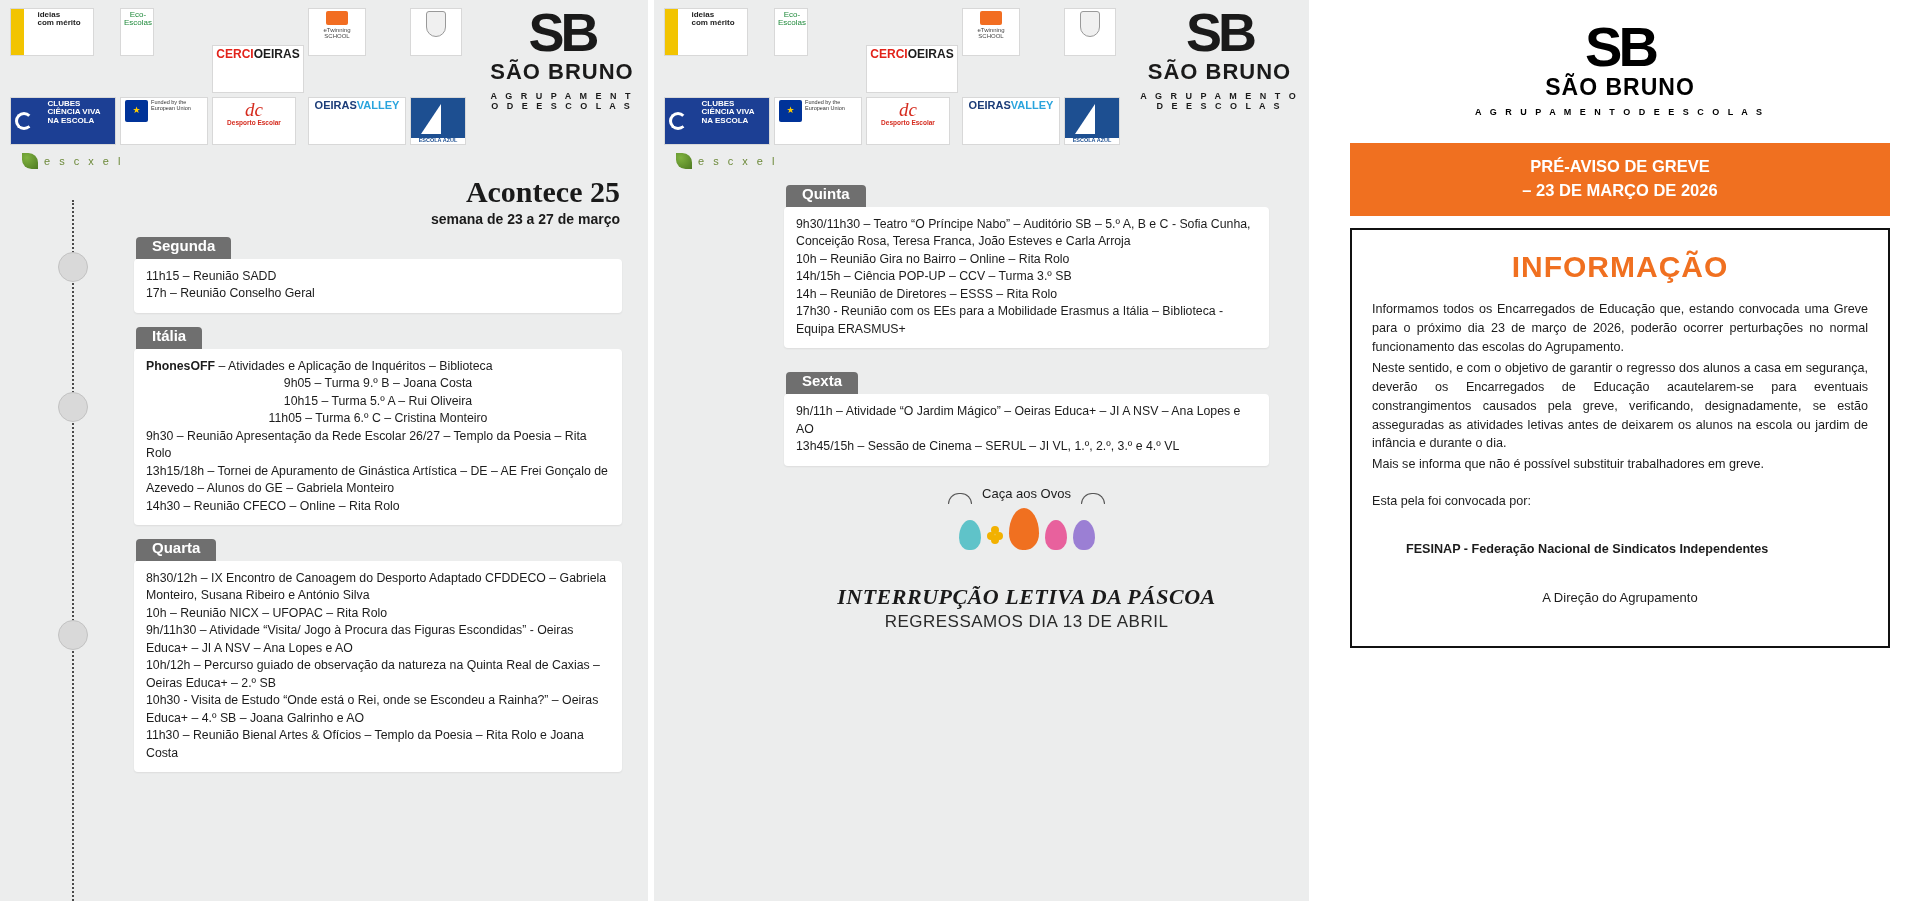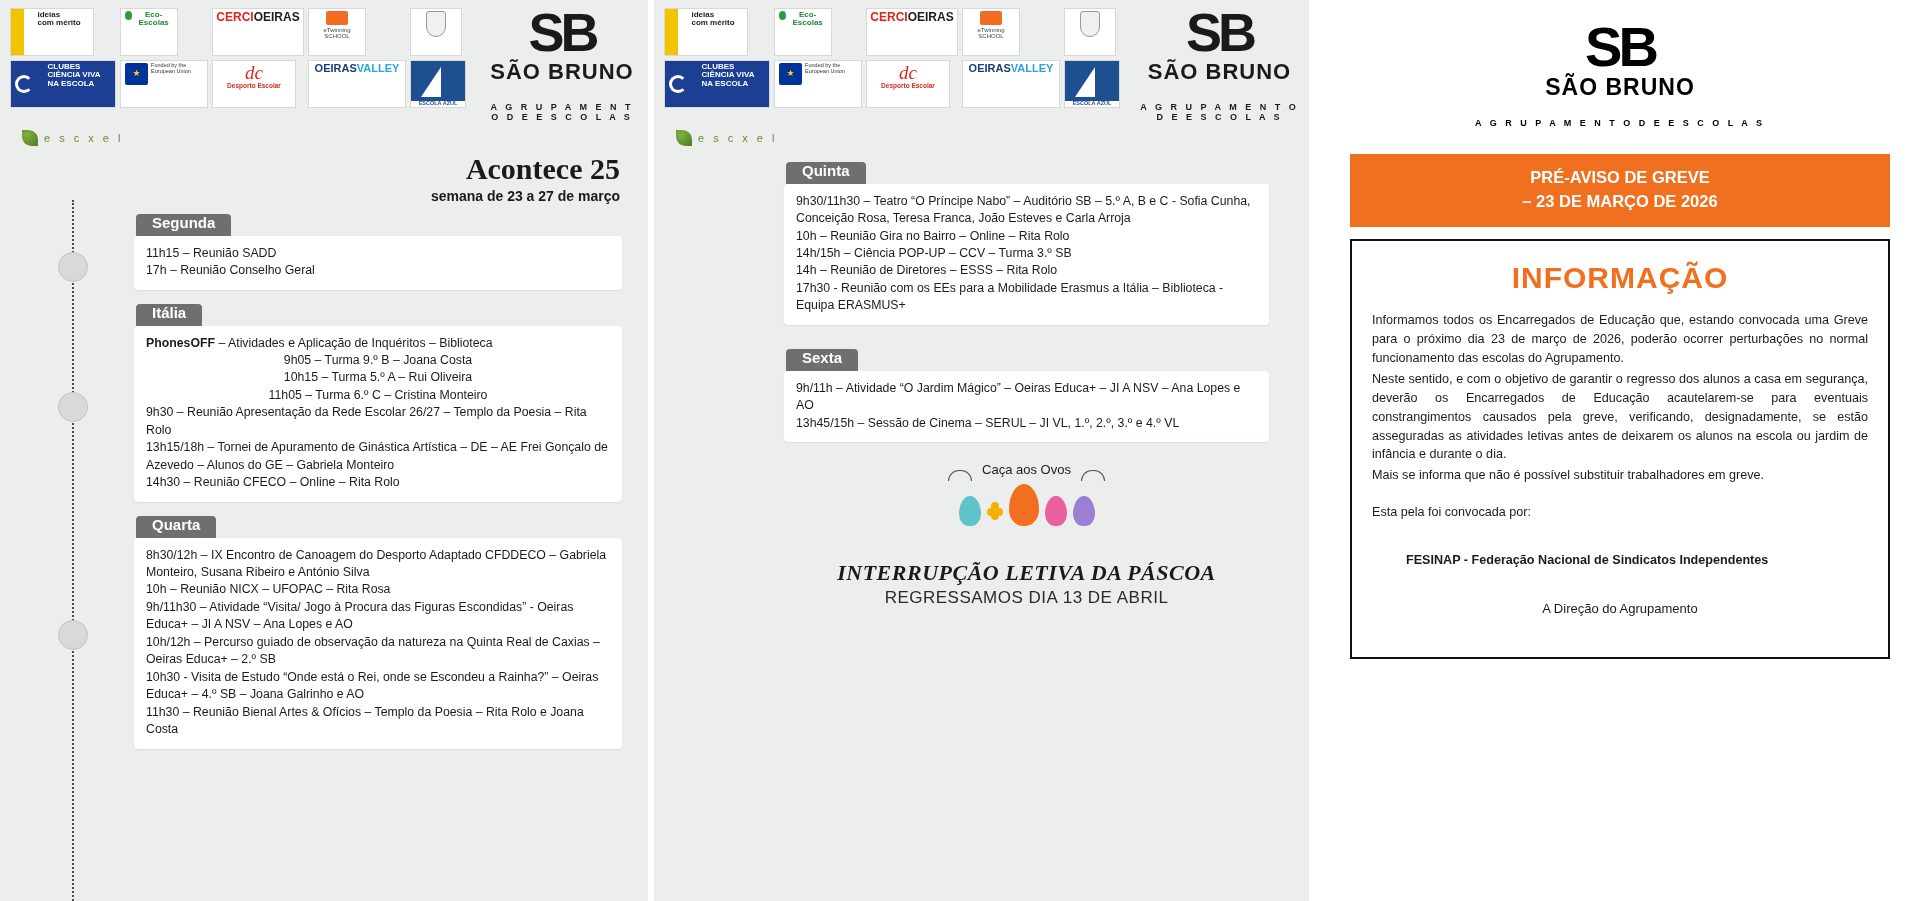--- a/index.html
+++ b/index.html
@@ -49,23 +49,23 @@
     padding: 2px 4px;
     font-size: 7px;
     color: #222;
     text-align: center;
     line-height: 1.05;
     overflow: hidden;
   }
   .lg-ideias { width: 84px; background: #fff; position: relative; }
   .lg-ideias .bar { position:absolute; left:0; top:0; bottom:0; width:13px; background:#f2c400; }
   .lg-ideias .igtxt { margin-left: 14px; font-size: 8px; text-align:left; color:#222; font-weight:600;}
-  .lg-eco { width: 58px; color: #1f8a3b; font-weight: 700; font-size: 8px; }
+  .lg-eco { width: 34px; color: #1f8a3b; font-weight: 400; font-size: 8px; }
   .lg-eco .dot { display:inline-block; width:9px;height:9px;border-radius:50%;background:#2e9b43;margin-right:2px;vertical-align:middle;}
-  .lg-cerci { width: 92px; }
+  .lg-cerci { width: 92px; margin-top: 37px; }
   .lg-cerci .c1 { color: #e2231a; font-weight: 700; font-size: 12px; }
   .lg-cerci .c2 { color: #1c1c1c; font-weight: 700; font-size: 12px; }
   .lg-tw { width: 58px; font-size: 6px; color:#444; }
   .lg-tw .sq { display:block; width:22px;height:14px;background:#f26d21;margin:0 auto 2px;border-radius:2px;}
   .lg-cm { width: 52px; }
   .lg-cm .shield { width:20px;height:26px;background:#f0f0f0;border:1px solid #999;border-radius:3px 3px 10px 10px;}
   .lg-clubes { width: 106px; background:#1c3f94; color:#fff; font-weight:700; font-size:8px; text-align:left; padding-left:26px; position:relative;}
   .lg-clubes .cc { position:absolute; left:4px; top:50%; transform:translateY(-50%); width:18px;height:18px;border:3px solid #fff; border-radius:50%; border-right-color:transparent;}
   .lg-erasmus { width: 88px; position:relative; }
   .lg-erasmus .eu { width:34px;height:22px;background:#003399;position:relative;border-radius:2px;}
@@ -88,21 +88,21 @@
     min-width: 150px;
   }
   .sb-mark {
     font-family: "Liberation Sans", sans-serif;
     font-weight: 700;
     font-size: 54px;
     letter-spacing: -4px;
     line-height: 0.9;
   }
   .sb-name { font-size: 22px; font-weight: 700; letter-spacing: 1px; margin-top: 2px;}
-  .sb-sub { font-size: 9px; letter-spacing: 3px; font-weight: 600; margin-top: 17px;}
+  .sb-sub { font-size: 9px; letter-spacing: 3px; font-weight: 600; margin-top: 6px;}
 
   .escxel {
     display: flex; align-items: center; gap: 6px;
     padding: 8px 0 0 22px;
     color: #6d8a3a;
     font-size: 11px;
     letter-spacing: 3px;
   }
   .escxel .leaf {
     width: 16px; height: 16px;
@@ -371,21 +371,21 @@
           <p class="ln">9h30 – Reunião Apresentação da Rede Escolar 26/27 – Templo da Poesia – Rita Rolo</p>
           <p class="ln">13h15/18h – Tornei de Apuramento de Ginástica Artística – DE – AE Frei Gonçalo de Azevedo – Alunos do GE – Gabriela Monteiro</p>
           <p class="ln">14h30 – Reunião CFECO – Online – Rita Rolo</p>
         </div>
       </div>
 
       <div class="day">
         <div class="day-tab">Quarta</div>
         <div class="day-body">
           <p class="ln">8h30/12h – IX Encontro de Canoagem do Desporto Adaptado CFDDECO – Gabriela Monteiro, Susana Ribeiro e António Silva</p>
-          <p class="ln">10h – Reunião NICX – UFOPAC – Rita Rosa</p>
+          <p class="ln">10h – Reunião NICX – UFOPAC – Rita Rolo</p>
           <p class="ln">9h/11h30 – Atividade “Visita/ Jogo à Procura das Figuras Escondidas” - Oeiras Educa+ – JI A NSV – Ana Lopes e AO</p>
           <p class="ln">10h/12h – Percurso guiado de observação da natureza na Quinta Real de Caxias – Oeiras Educa+ – 2.º SB</p>
           <p class="ln">10h30 - Visita de Estudo “Onde está o Rei, onde se Escondeu a Rainha?” – Oeiras Educa+ – 4.º SB – Joana Galrinho e AO</p>
           <p class="ln">11h30 – Reunião Bienal Artes &amp; Ofícios – Templo da Poesia – Rita Rolo e Joana Costa</p>
         </div>
       </div>
 
     </div>
   </div>
 

